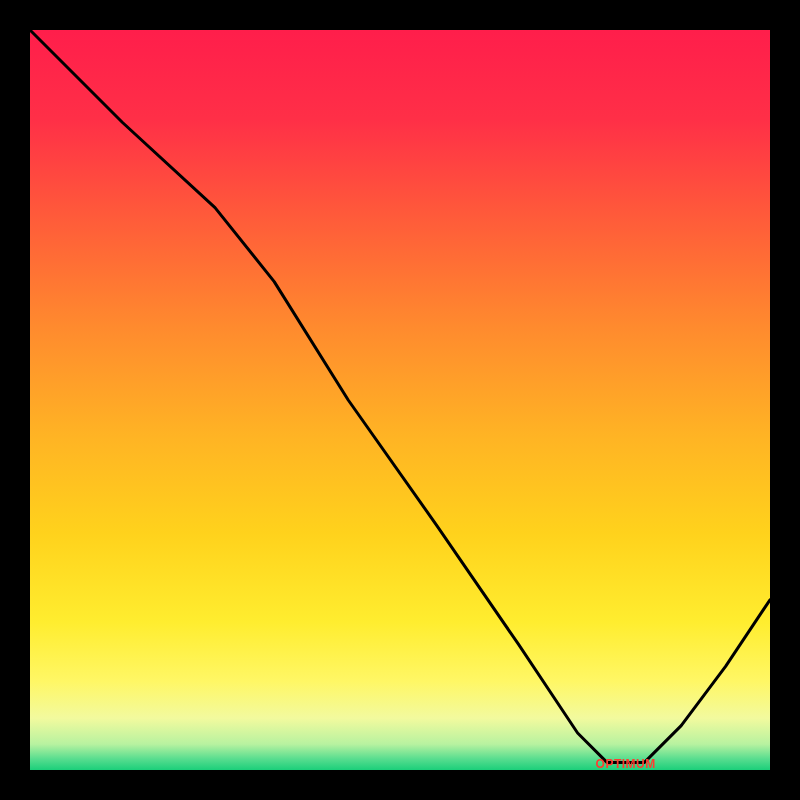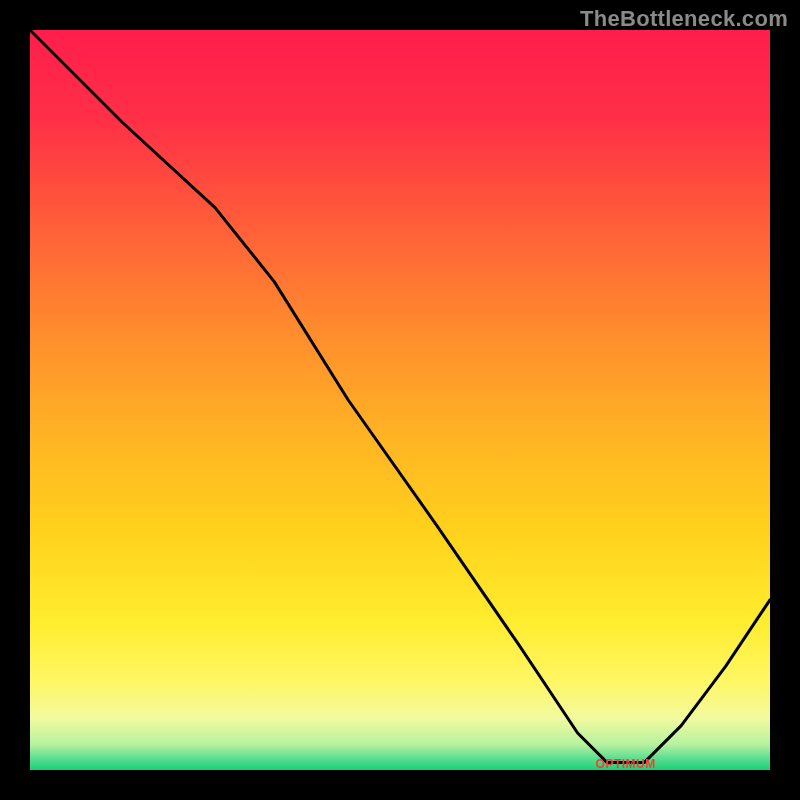--- a/index.html
+++ b/index.html
@@ -59,21 +59,20 @@
     white-space: nowrap;
     transform: translate(-50%, -50%);
     user-select: none;
   }
 </style>
 </head>
 <body>
 
 <div class="stage">
 
-  <div class="watermark">TheBottleneck.com</div>
 
   <div class="plot-frame">
 
     <svg class="gradient-fill" viewBox="0 0 740 740" preserveAspectRatio="none">
       <defs>
         <linearGradient id="bgGrad" x1="0" y1="0" x2="0" y2="1">
             <stop offset="0.00%" stop-color="#ff1e4b"></stop>
             <stop offset="12.00%" stop-color="#ff2f47"></stop>
             <stop offset="25.00%" stop-color="#ff5a3a"></stop>
             <stop offset="40.00%" stop-color="#ff8a2e"></stop>

